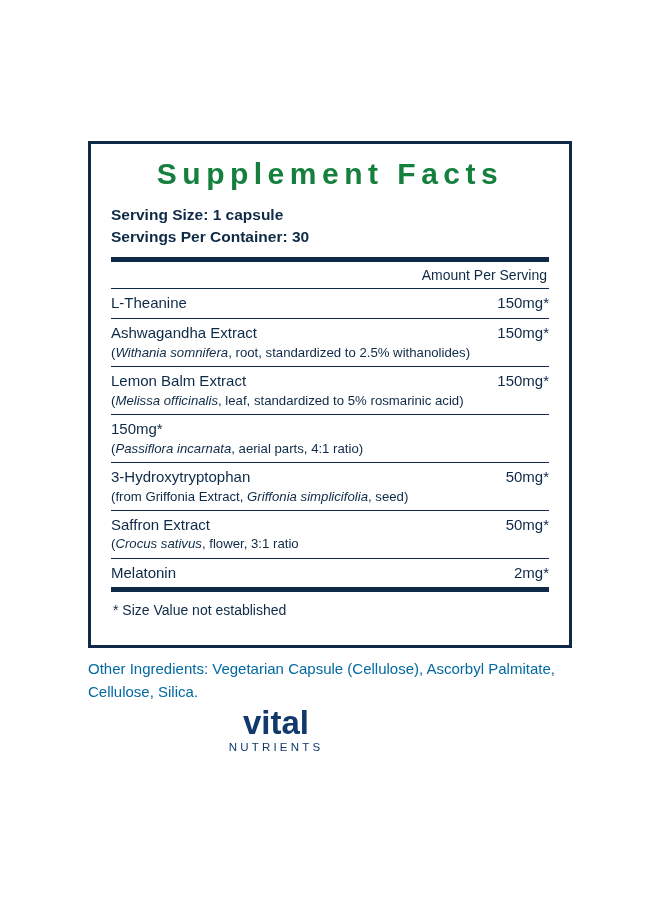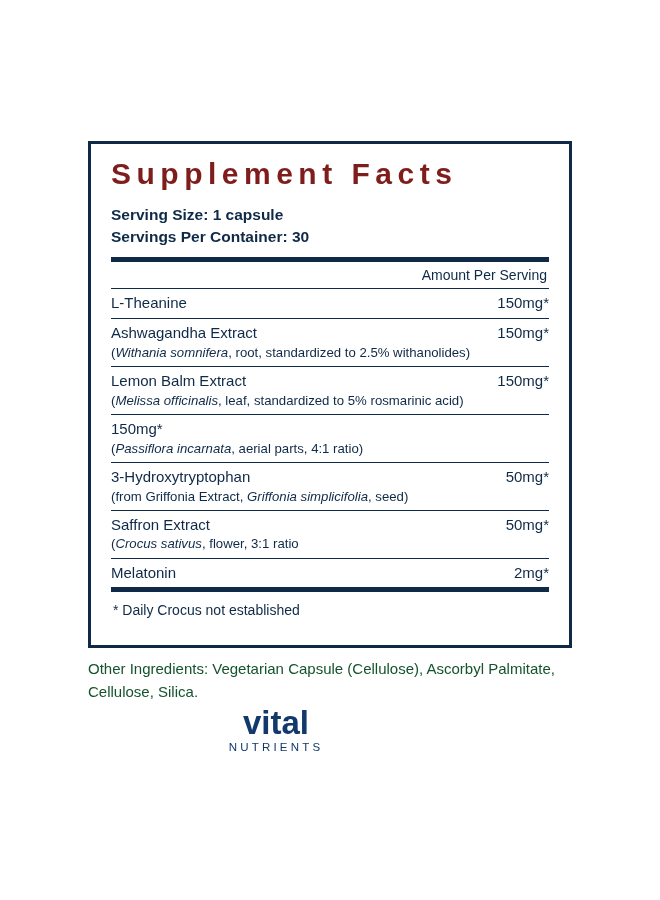--- a/index.html
+++ b/index.html
@@ -39,22 +39,23 @@
   .panel-inner {
     position: absolute;
     left: 20px;
     right: 20px;
     top: 14px;
   }
 
   .sf-title {
     font-size: 30px;
     font-weight: 700;
-    color: #7f1d1d;
+    color: #15803d;
     letter-spacing: 5.5px;
+    text-align: center;
     line-height: 1.05;
     white-space: nowrap;
   }
 
   .serving-block {
     margin-top: 14px;
   }
   .serving-line {
     font-size: 15.5px;
     font-weight: 700;
@@ -127,21 +128,21 @@
   }
 
   
   .other-ing {
     position: absolute;
     left: 88px;
     top: 657px;
     width: 500px;
     font-size: 15px;
     line-height: 1.55;
-    color: #14532d;
+    color: #0369a1;
   }
 
   
   .logo {
     position: absolute;
     left: 0;
     top: 706px;
     width: 552px;
     text-align: center;
   }
@@ -235,21 +236,21 @@
 
       <div class="row">
         <div class="row-main">
           <div class="ing-name">Melatonin</div>
           <div class="ing-amount">2mg*</div>
         </div>
       </div>
 
       <div class="rule-bottom"></div>
 
-      <div class="footnote">* Daily Crocus not established</div>
+      <div class="footnote">* Size Value not established</div>
 
     </div>
   </div>
 
   <div class="other-ing">Other Ingredients: Vegetarian Capsule (Cellulose), Ascorbyl Palmitate, Cellulose, Silica.</div>
 
   <div class="logo">
     <div class="logo-word">vital</div>
     <div class="logo-sub">NUTRIENTS</div>
   </div>

